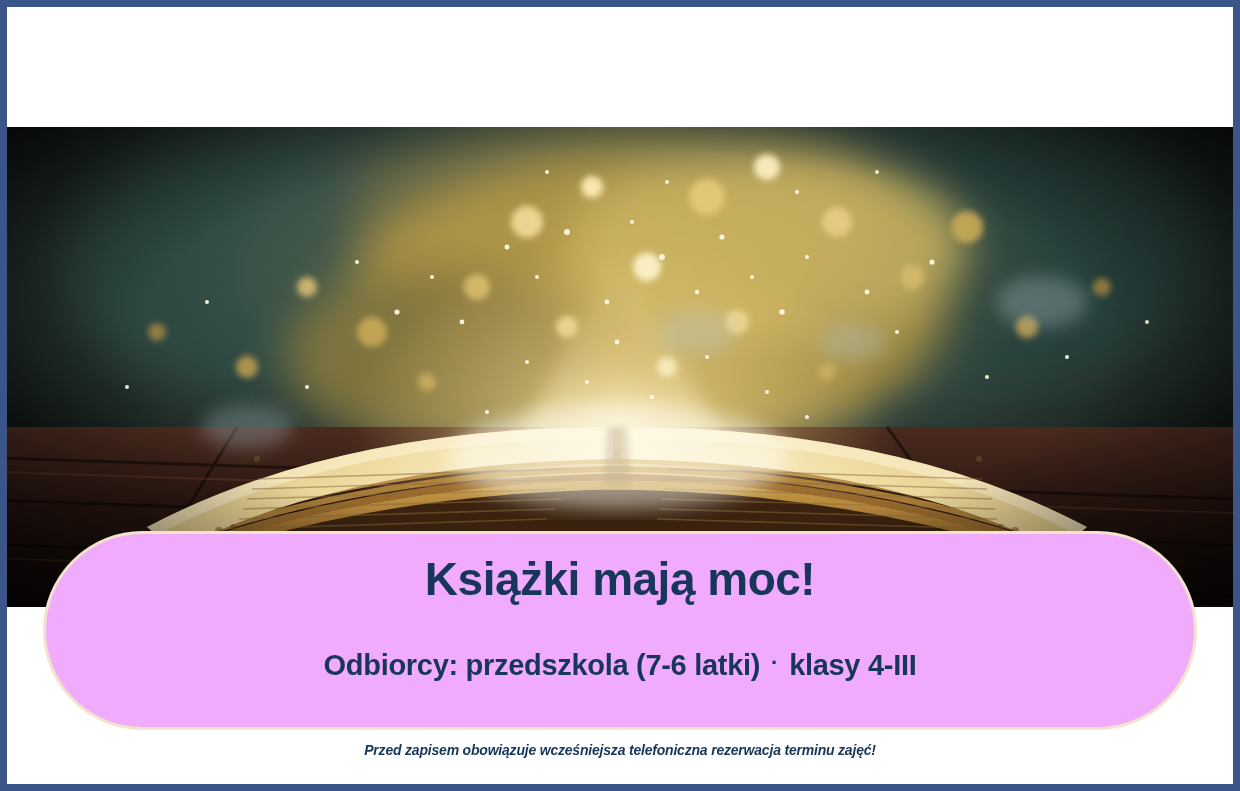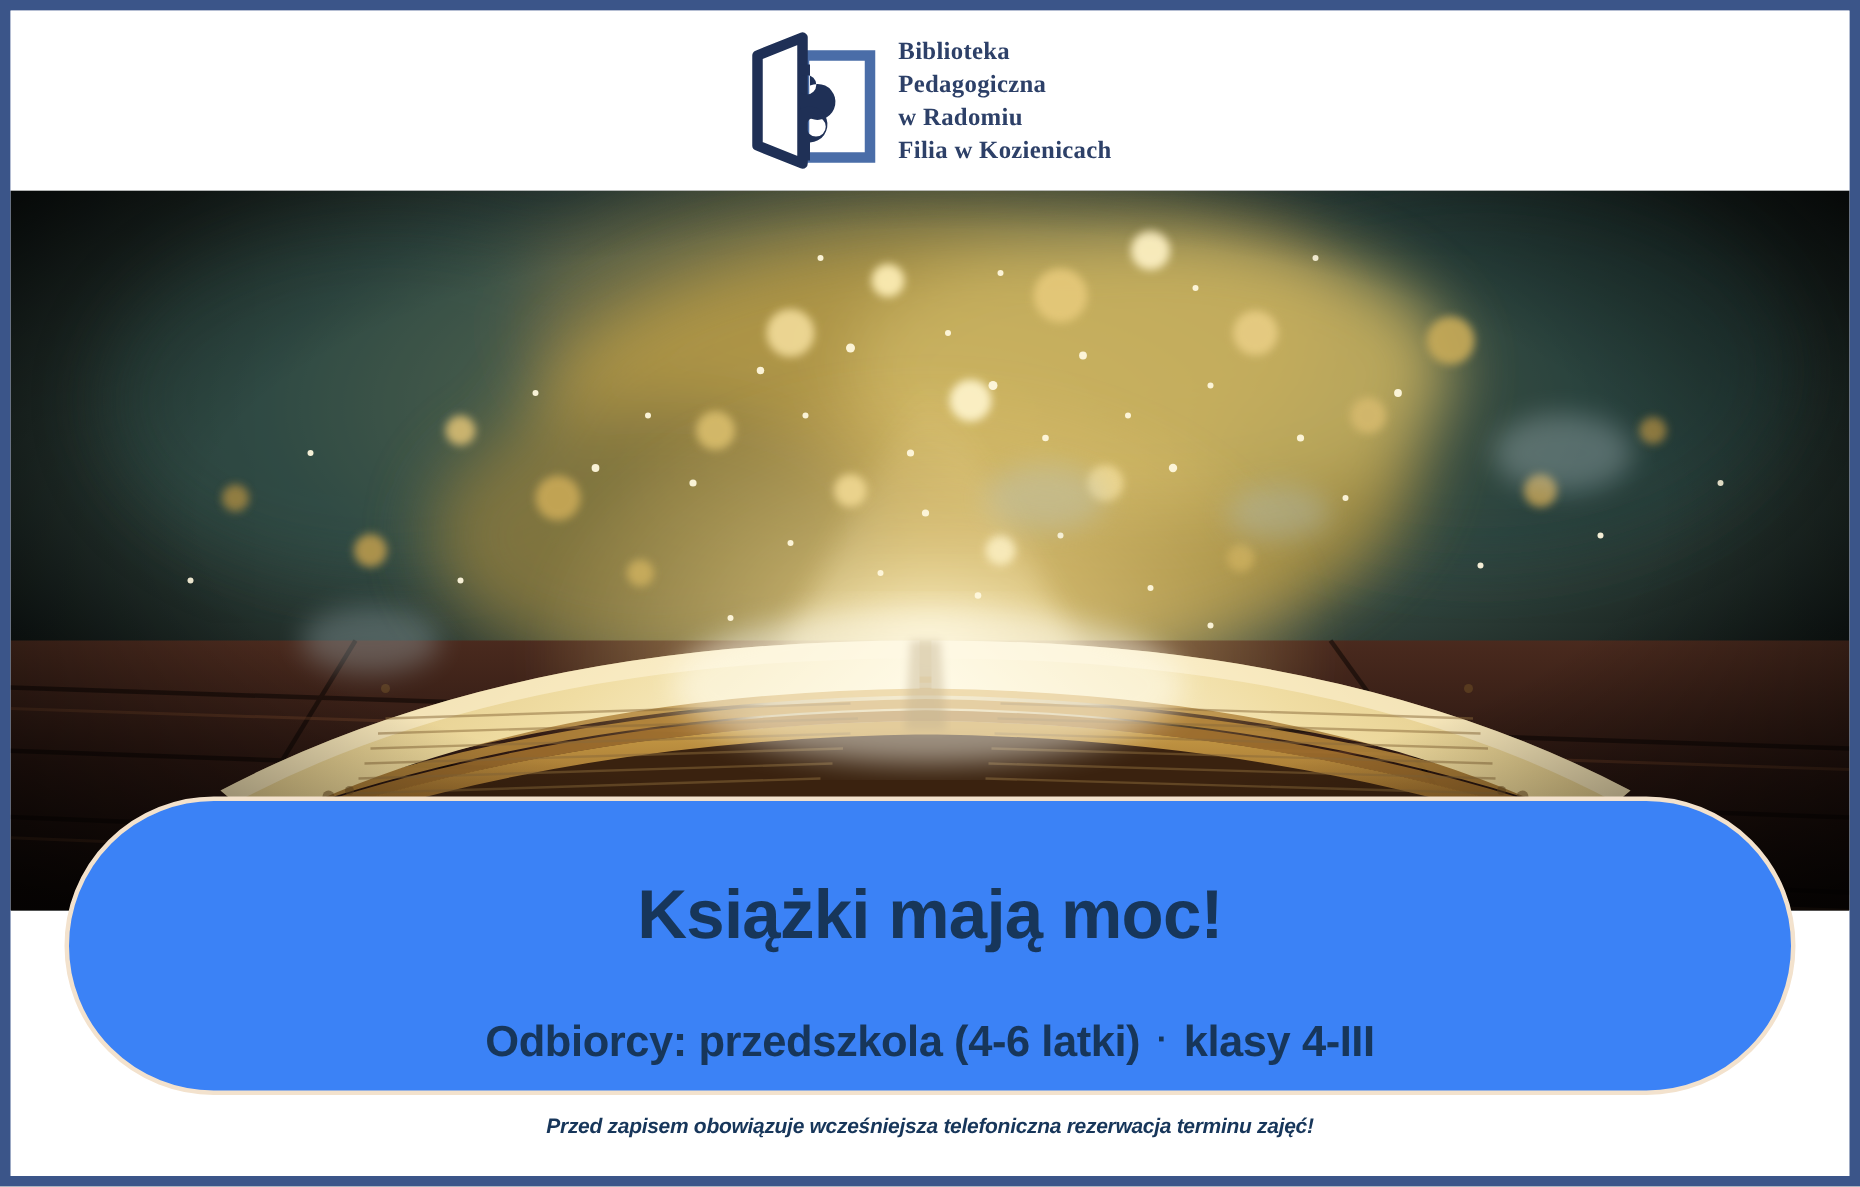--- a/index.html
+++ b/index.html
@@ -44,28 +44,28 @@
     background:#0b0f10;
     z-index:1;
   }
   .photo svg{display:block;width:100%;height:100%;}
 
   
   .card{
     position:absolute;
     left:36px;right:36px;
     top:524px;height:199px;
-    background:#3b82f6;
+    background:#f0abfc;
     border:3px solid #f3e2cd;
     border-radius:100px;
     z-index:8;
     box-sizing:border-box;
     display:flex;flex-direction:column;
     align-items:center;justify-content:flex-start;
-    padding-top:50px;
+    padding-top:20px;
   }
   .title{
     font-family:"Liberation Sans",sans-serif;
     font-weight:700;
     font-size:46px;
     color:#17365a;
     letter-spacing:-.5px;
     line-height:1.1;
     text-align:center;
     margin:0;
@@ -99,48 +99,20 @@
     color:#17365a;
     letter-spacing:-.2px;
     z-index:9;
   }
 </style>
 </head>
 <body>
 
 <div class="poster">
 
-  <div class="header">
-    <div class="logo">
-
-      <span class="logo-mark">
-        <svg viewBox="0 0 86 92" xmlns="http://www.w3.org/2000/svg">
-
-          <rect x="37" y="16" width="44" height="68" fill="none" stroke="#4a6da8" stroke-width="7"></rect>
-
-          <path d="M6 16 L36 4 L36 88 L6 76 Z" fill="none" stroke="#1f3056" stroke-width="7" stroke-linejoin="round"></path>
-
-          <g fill="#1f3056">
-
-            <path d="M34 22 h7 v14 a12 12 0 1 1 -7 10 v-6 a6.5 6.5 0 1 0 0 -9 Z"></path>
-
-            <path d="M34 52 a12 12 0 1 1 7 22 v12 h-7 Z M45 57 a6.5 6.5 0 1 0 0 13 a6.5 6.5 0 0 0 0 -13 Z"></path>
-          </g>
-        </svg>
-      </span>
-
-      <span class="logo-text">
-        <div>Biblioteka</div>
-        <div>Pedagogiczna</div>
-        <div>w Radomiu</div>
-        <div>Filia w Kozienicach</div>
-      </span>
-
-    </div>
-  </div>
 
   <div class="photo">
     <svg viewBox="0 0 1226 480" preserveAspectRatio="xMidYMid slice" xmlns="http://www.w3.org/2000/svg">
       <defs>
         <radialGradient id="bgGlow" cx="50%" cy="30%" r="62%">
           <stop offset="0%" stop-color="#cdb877"></stop>
           <stop offset="28%" stop-color="#7a7a52"></stop>
           <stop offset="58%" stop-color="#33463f"></stop>
           <stop offset="100%" stop-color="#0b100f"></stop>
         </radialGradient>
@@ -342,21 +314,21 @@
     </svg>
   </div>
 
   <div class="card">
 
     <h1 class="title">Książki mają moc!</h1>
 
     <div class="subtitle">
       <span>Odbiorcy:</span>
       <span>&nbsp;</span>
-      <span>przedszkola (4-6 latki)</span>
+      <span>przedszkola (7-6 latki)</span>
       <span class="sub-sep">·</span>
       <span>klasy 4-III</span>
     </div>
 
   </div>
 
   <div class="note">Przed zapisem obowiązuje wcześniejsza telefoniczna rezerwacja terminu zajęć!</div>
 
 </div>
 

